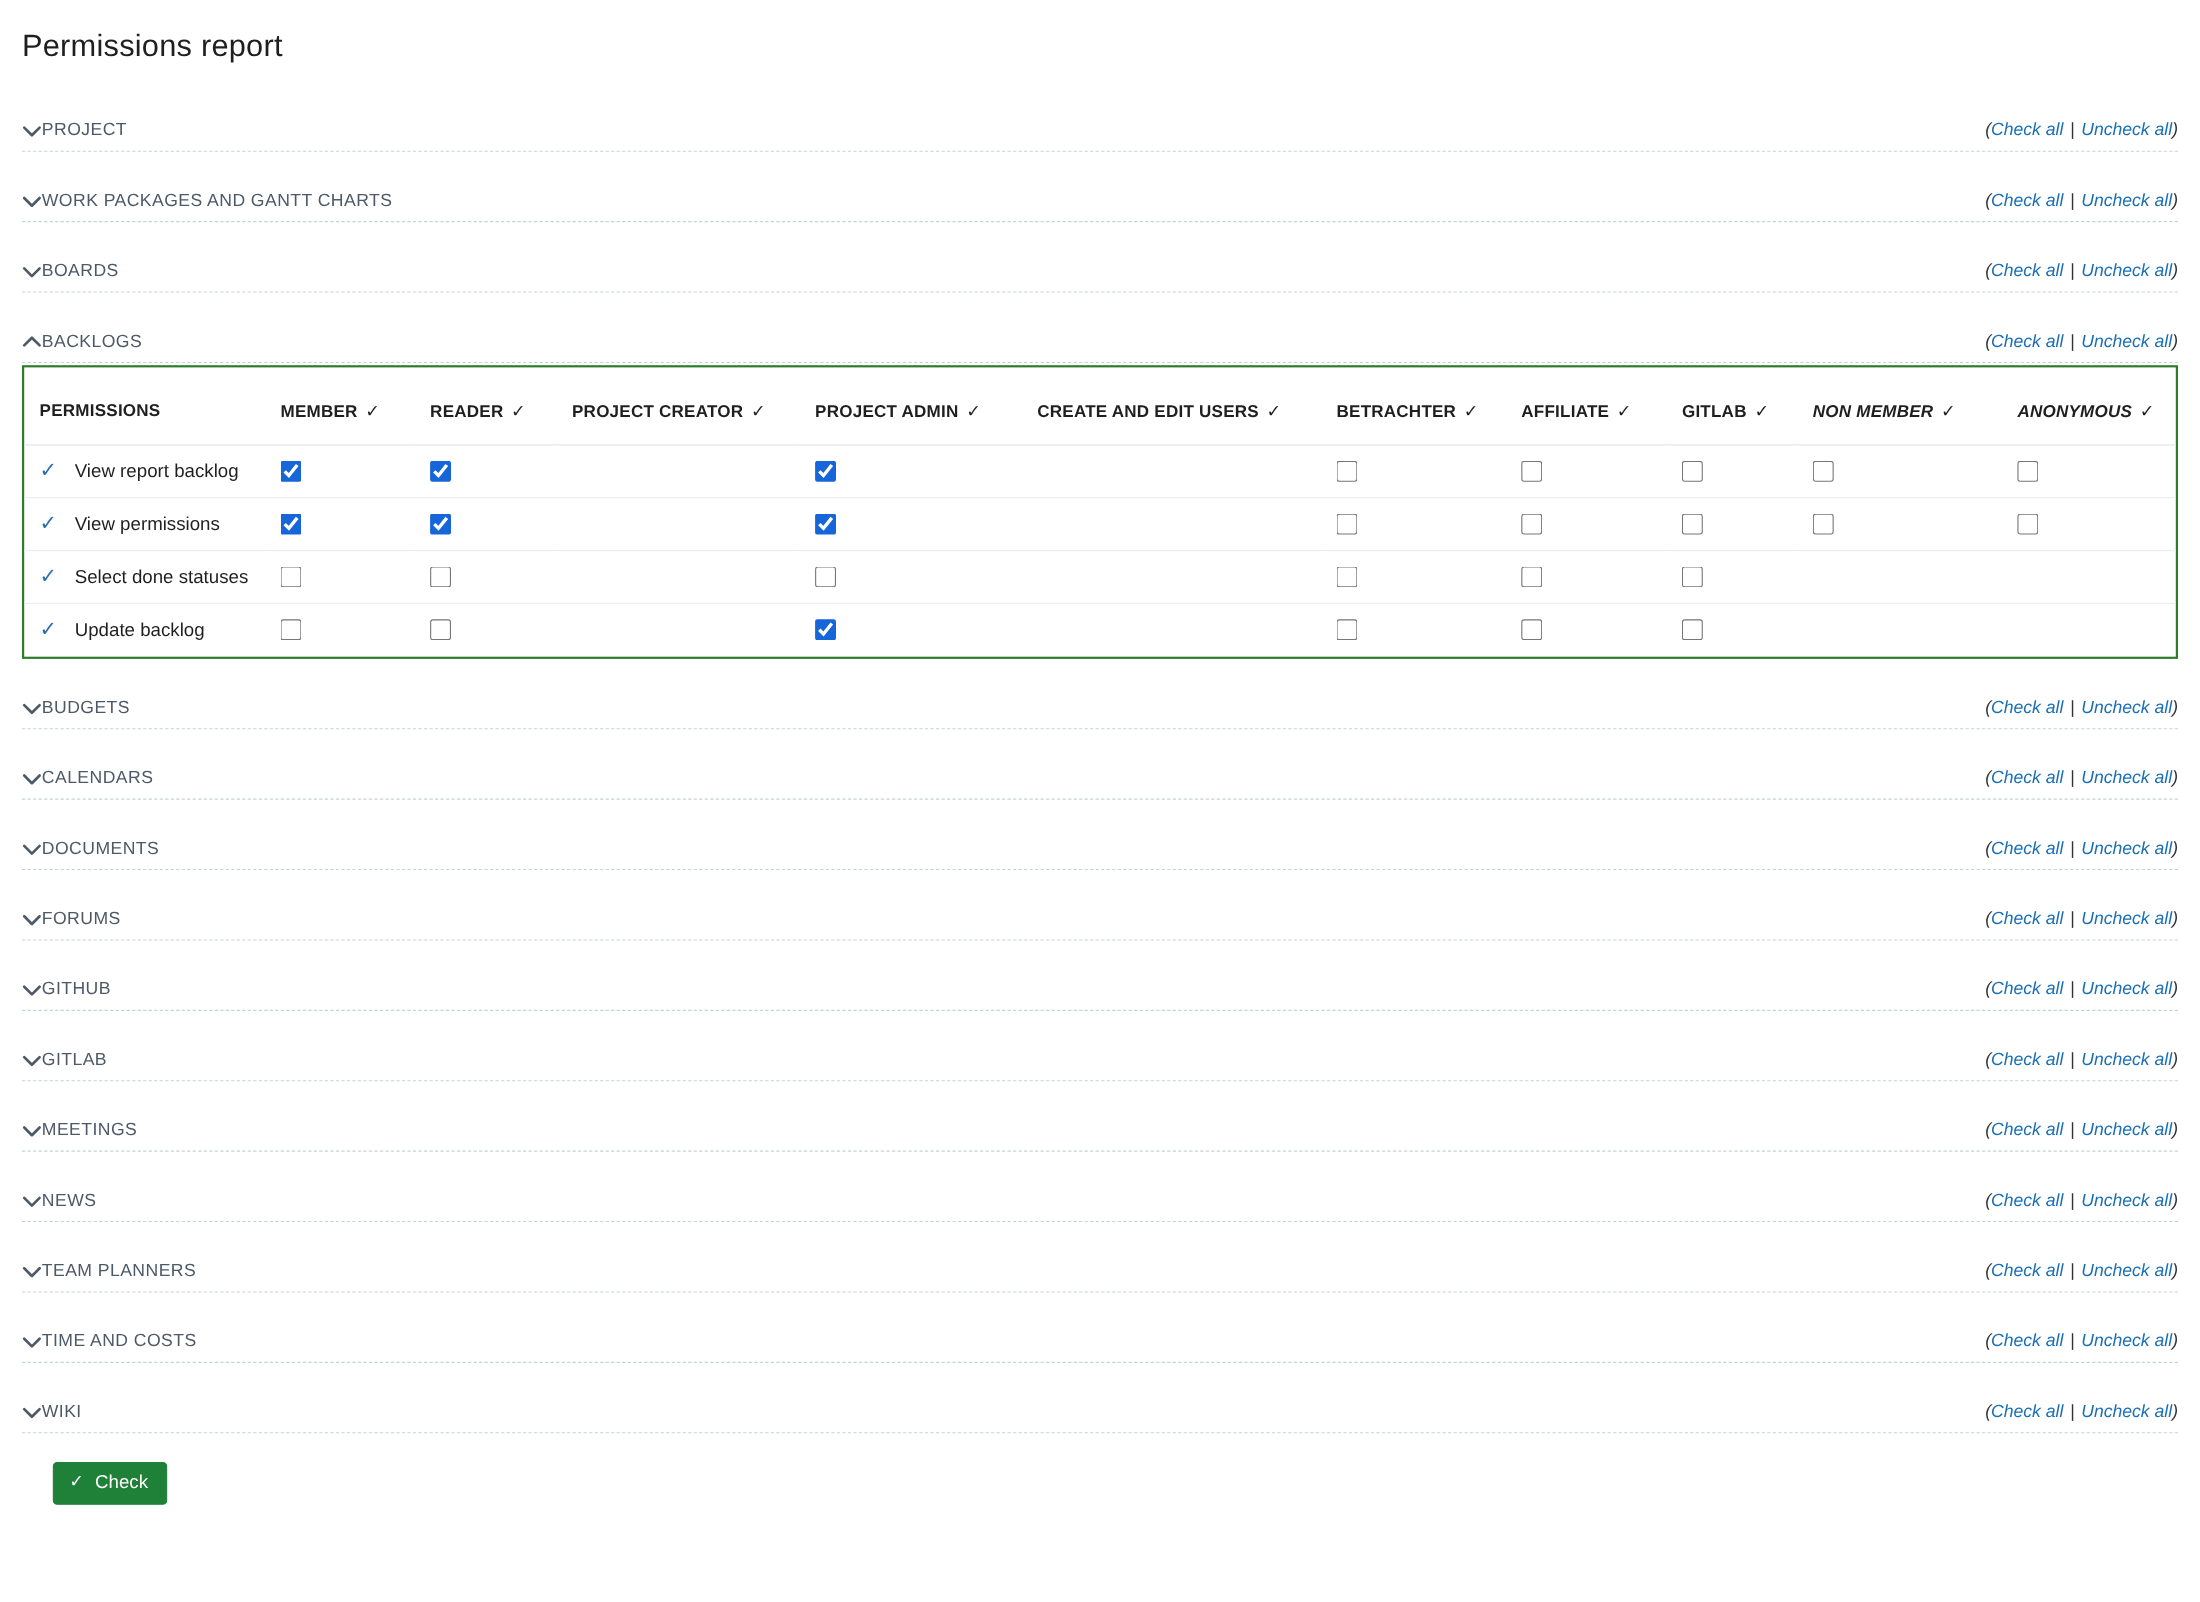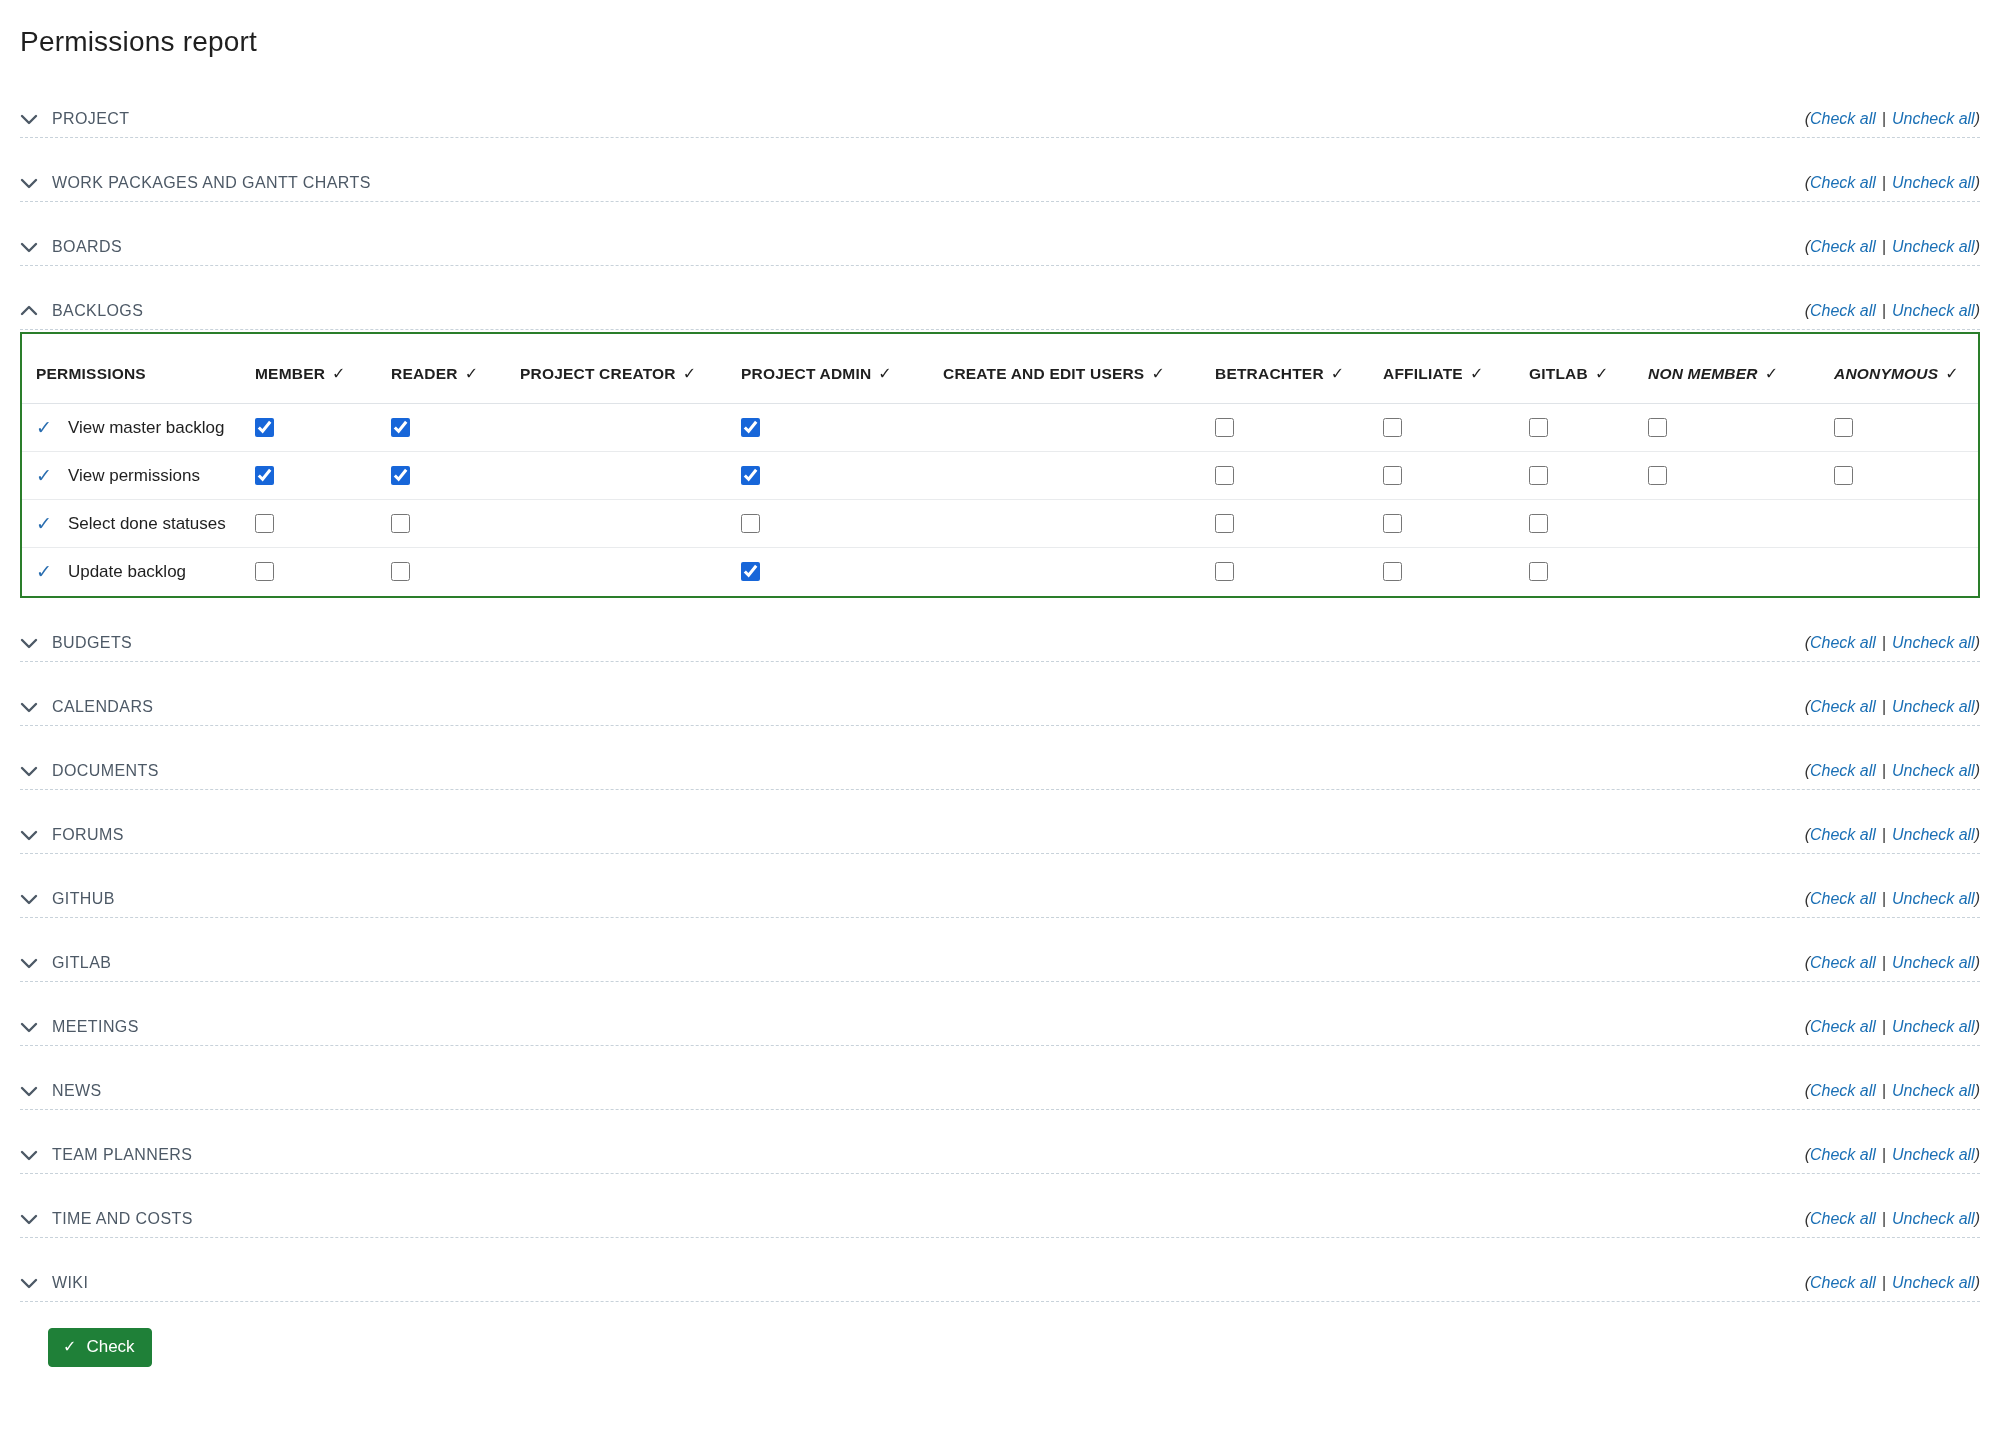--- a/index.html
+++ b/index.html
@@ -33,21 +33,21 @@
   h1.page-title{font-size:28px;font-weight:400;color:#1f1f1f;margin:16px 0 0 0;letter-spacing:.2px;}
 
   .sections{margin-top:52px;}
   .section{margin-top:36px;}
   .section:first-child{margin-top:0;}
   .section-header{
     display:flex;align-items:center;justify-content:space-between;
     border-bottom:1px dashed var(--divider);
     padding-bottom:9px;cursor:pointer;
   }
-  .section-title{display:flex;align-items:center;gap:14px;}
+  .section-title{display:flex;align-items:center;}
   .chev{width:18px;height:12px;flex:0 0 auto;}
   .chev svg{display:block;}
   .chev polyline{fill:none;stroke:var(--chevron);stroke-width:2.4;stroke-linecap:round;stroke-linejoin:round;}
   .section-label{
     font-size:16px;color:var(--section-text);letter-spacing:.4px;
     text-transform:uppercase;
   }
   .checkall{font-size:16px;font-style:italic;white-space:nowrap;color:#333;}
   .checkall a{color:var(--link);text-decoration:none;cursor:pointer;}
   .checkall .bar{margin:0 6px;color:#333;}
@@ -171,21 +171,21 @@
                 <th>GITLAB<span class="hcheck">✓</span></th>
                 <th class="italic">NON MEMBER<span class="hcheck">✓</span></th>
                 <th class="italic">ANONYMOUS<span class="hcheck">✓</span></th>
               </tr>
             </thead>
             <tbody>
               <tr>
                 <td>
                   <span class="perm-name">
                     <span class="row-check">✓</span>
-                    <span>View master backlog</span>
+                    <span>View report backlog</span>
                   </span>
                 </td>
                 <td><input type="checkbox" class="cb" checked="" style=""></td>
                 <td><input type="checkbox" class="cb" checked="" style=""></td>
                 <td></td>
                 <td><input type="checkbox" class="cb" checked="" style=""></td>
                 <td></td>
                 <td><input type="checkbox" class="cb" style=""></td>
                 <td><input type="checkbox" class="cb" style=""></td>
                 <td><input type="checkbox" class="cb" style=""></td>

